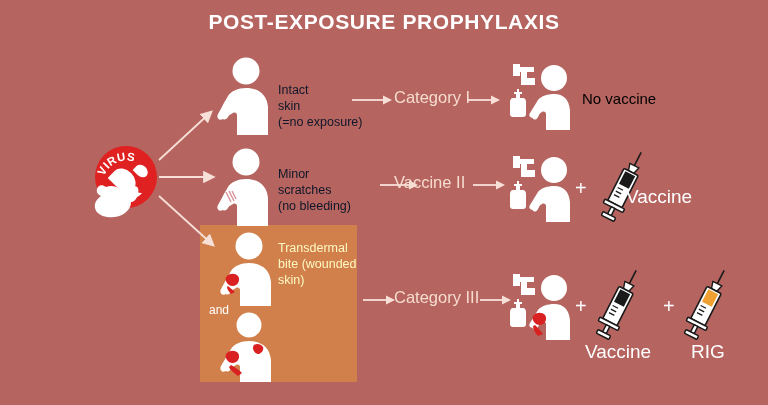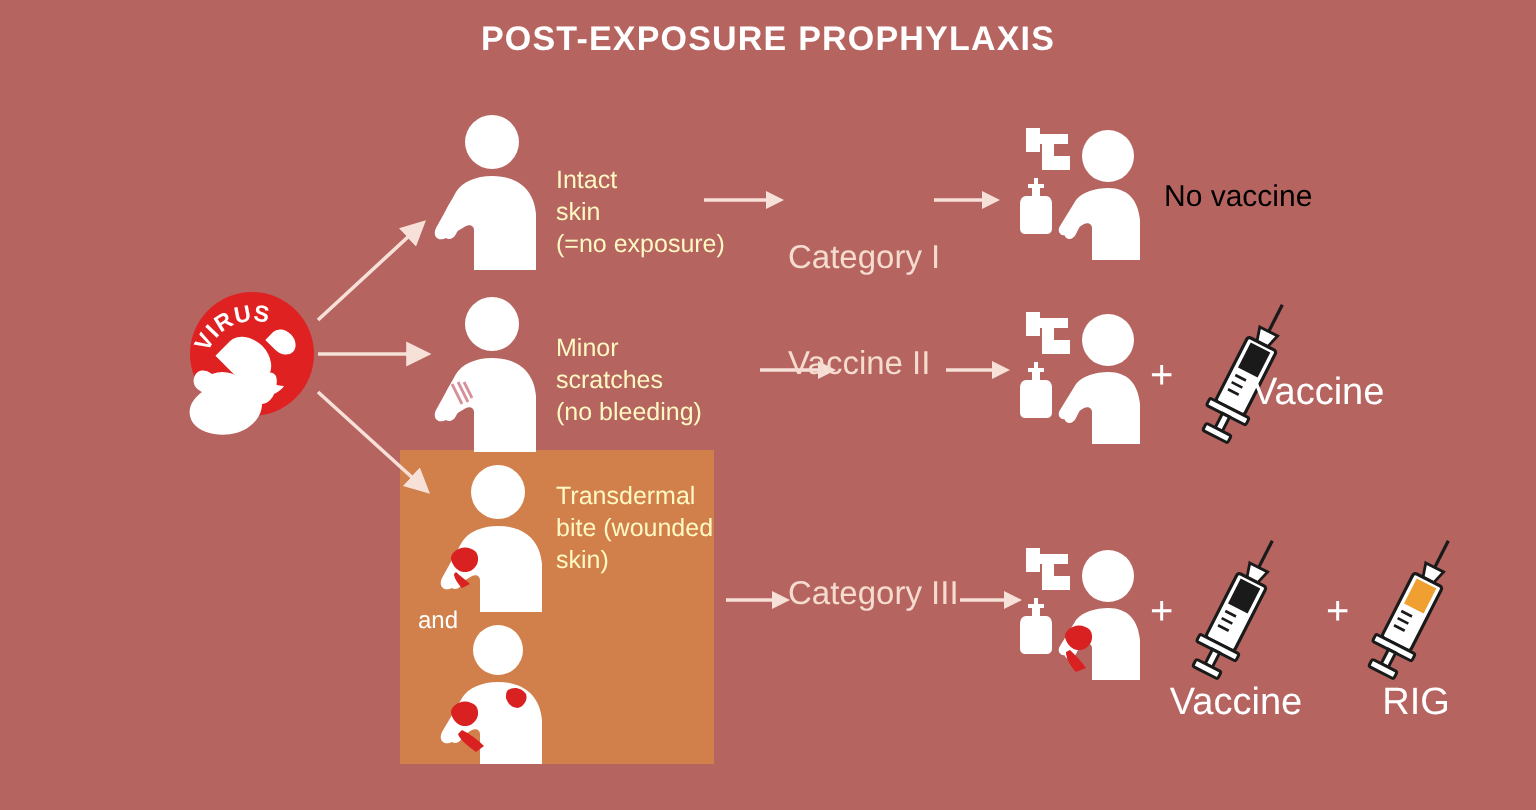--- a/index.html
+++ b/index.html
@@ -8,21 +8,21 @@
     background:#B5645F;
     font-family:"Liberation Sans", sans-serif;
     position:relative;
   }
   .stage{position:absolute;inset:0;}
   .abs{position:absolute;}
 
   
   #title{
     left:0;top:10px;width:768px;text-align:center;
-    color:#ffffff;font-size:17px;font-weight:bold;
+    color:#ffffff;font-size:21px;font-weight:bold;
     letter-spacing:0.6px;
   }
 
   
   #cat3-box{
     left:200px;top:225px;width:157px;height:157px;
     background:#D2804B;
   }
 
   
@@ -53,21 +53,21 @@
   #virus .dog{position:absolute;left:-3px;top:36px;width:52px;height:38px;}
 
   
   .fan{left:155px;top:90px;width:85px;height:175px;}
 
   
   .person{position:absolute;}
 
   
   .lesion-label{
-    color:#fef9c3;font-size:12.5px;line-height:16px;
+    color:#0f172a;font-size:12.5px;line-height:16px;
   }
   .lesion-label.dark{color:#fef9c3;}
   #and-label{color:#ffffff;font-size:12px;}
 
   .category{
     color:#F6DCCF;font-size:16.5px;white-space:nowrap;
   }
 
   .outcome{
     color:#000000;font-size:15px;white-space:nowrap;
@@ -128,21 +128,21 @@
     <div>Intact</div>
     <div>skin</div>
     <div>(=no exposure)</div>
   </div>
 
   <svg class="abs" style="left:352px;top:94px;width:40px;height:12px;" viewBox="0 0 40 12">
     <line x1="0" y1="6" x2="31" y2="6" stroke="#F7E0D8" stroke-width="1.8"></line>
     <path d="M31,1.5 L40,6 L31,10.5 z" fill="#F7E0D8"></path>
   </svg>
 
-  <div class="abs category" style="left:394px;top:88px;margin-top:32px;">Category I</div>
+  <div class="abs category" style="left:394px;top:88px;">Category I</div>
 
   <svg class="abs" style="left:467px;top:94px;width:33px;height:12px;" viewBox="0 0 33 12">
     <line x1="0" y1="6" x2="24" y2="6" stroke="#F7E0D8" stroke-width="1.8"></line>
     <path d="M24,1.5 L33,6 L24,10.5 z" fill="#F7E0D8"></path>
   </svg>
 
   <svg class="abs" style="left:504px;top:58px;width:66px;height:72px;" viewBox="0 0 66 72">
     <path fill="#ffffff" d="M10,9 L30,9 L30,14 L23,14 L23,20 L31,20 L31,27 L17,27 L17,14 L10,14 Z"></path>
     <rect x="9" y="6" width="7" height="12" fill="#ffffff"></rect>
     <path fill="#ffffff" d="M13,31 L15,31 L15,34 L18,34 L18,36 L16,36 L16,40 L12,40 L12,36 L10,36 L10,34 L13,34 Z"></path>

